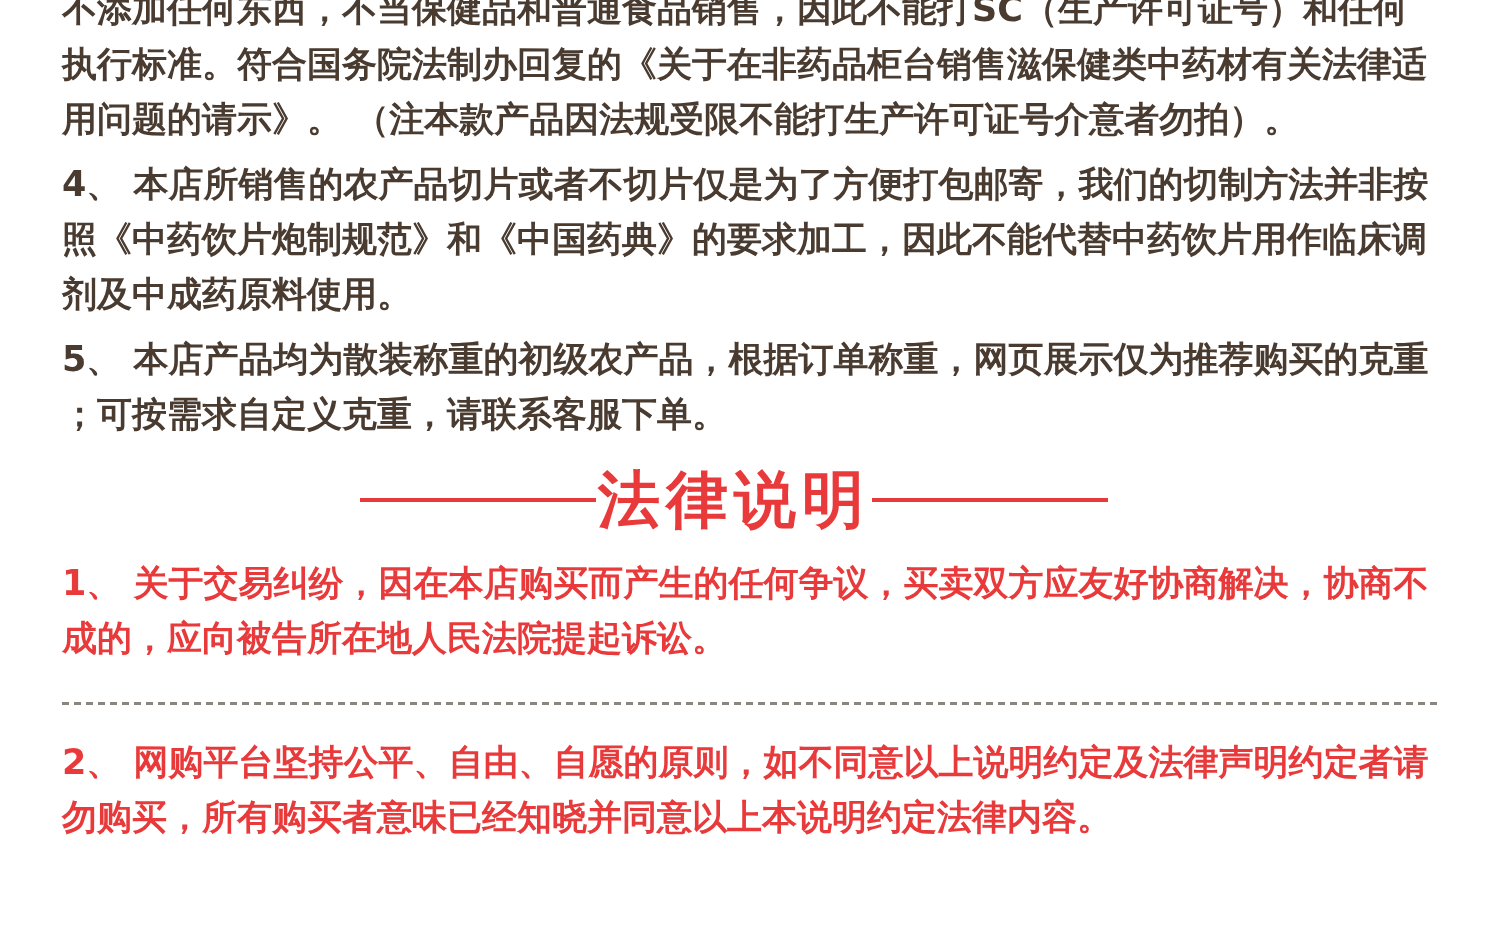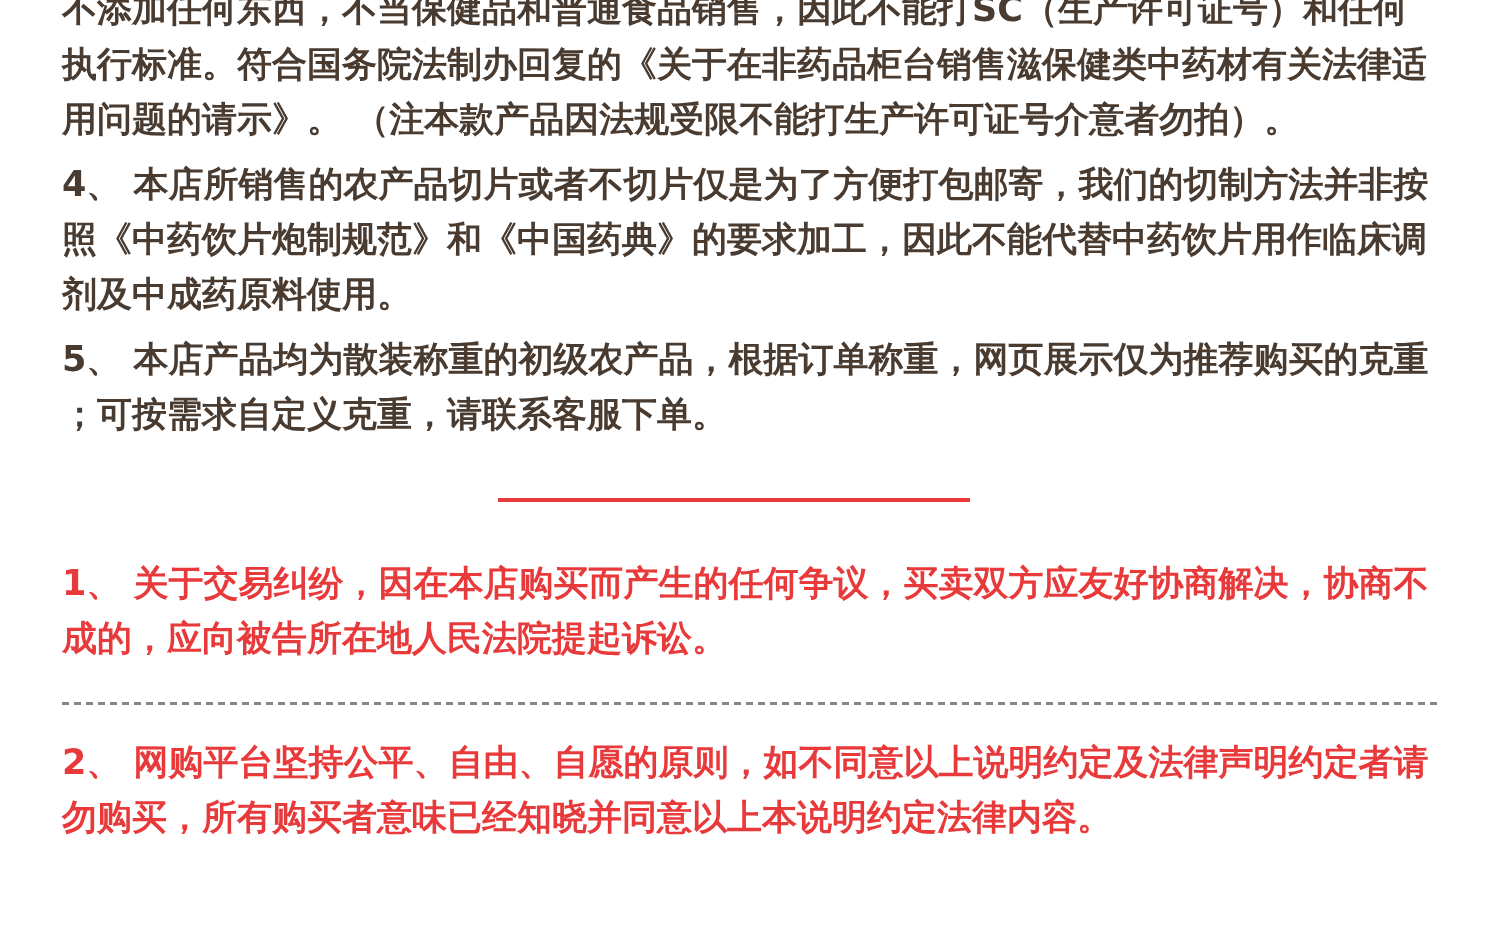--- a/index.html
+++ b/index.html
@@ -83,20 +83,21 @@
 <div class="page">
 
   <section>
     <p class="note cut-top">不添加任何东西，不当保健品和普通食品销售，因此不能打SC（生产许可证号）和任何执行标准。符合国务院法制办回复的《关于在非药品柜台销售滋保健类中药材有关法律适用问题的请示》。 （注本款产品因法规受限不能打生产许可证号介意者勿拍）。</p>
     <p class="note">4、 本店所销售的农产品切片或者不切片仅是为了方便打包邮寄，我们的切制方法并非按照《中药饮片炮制规范》和《中国药典》的要求加工，因此不能代替中药饮片用作临床调剂及中成药原料使用。</p>
     <p class="note">5、 本店产品均为散装称重的初级农产品，根据订单称重，网页展示仅为推荐购买的克重；可按需求自定义克重，请联系客服下单。</p>
   </section>
 
   <div class="legal-title-row">
     <span class="dash-line"></span>
+    <h2 class="legal-title-text">法律说明</h2>
     <span class="dash-line"></span>
   </div>
 
   <section>
     <p class="legal-item first">1、 关于交易纠纷，因在本店购买而产生的任何争议，买卖双方应友好协商解决，协商不成的，应向被告所在地人民法院提起诉讼。</p>
     <div class="dashed-divider"></div>
     <p class="legal-item second">2、 网购平台坚持公平、自由、自愿的原则，如不同意以上说明约定及法律声明约定者请勿购买，所有购买者意味已经知晓并同意以上本说明约定法律内容。</p>
   </section>
 
 </div>

